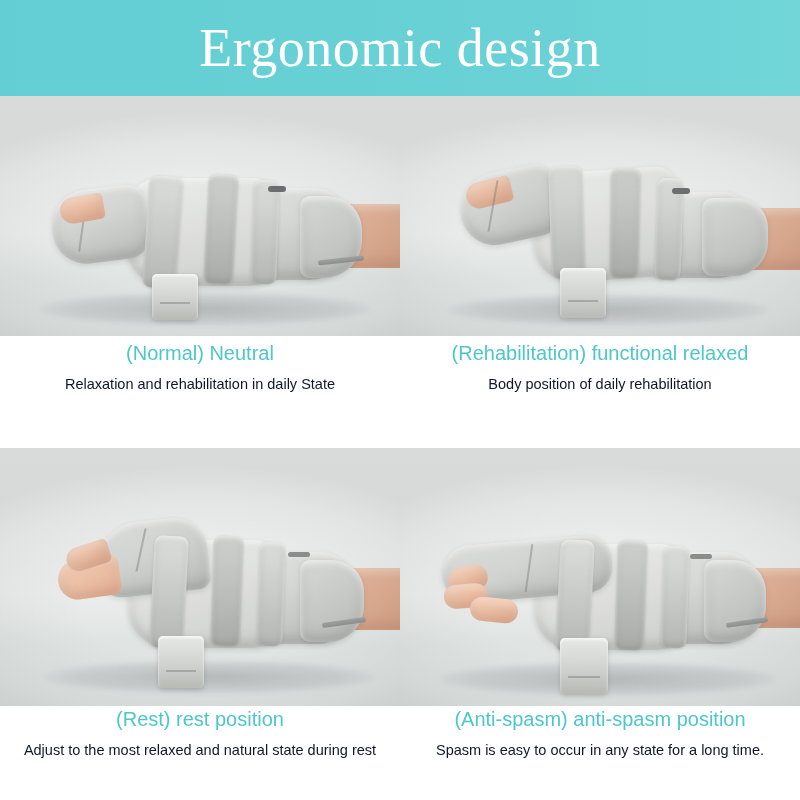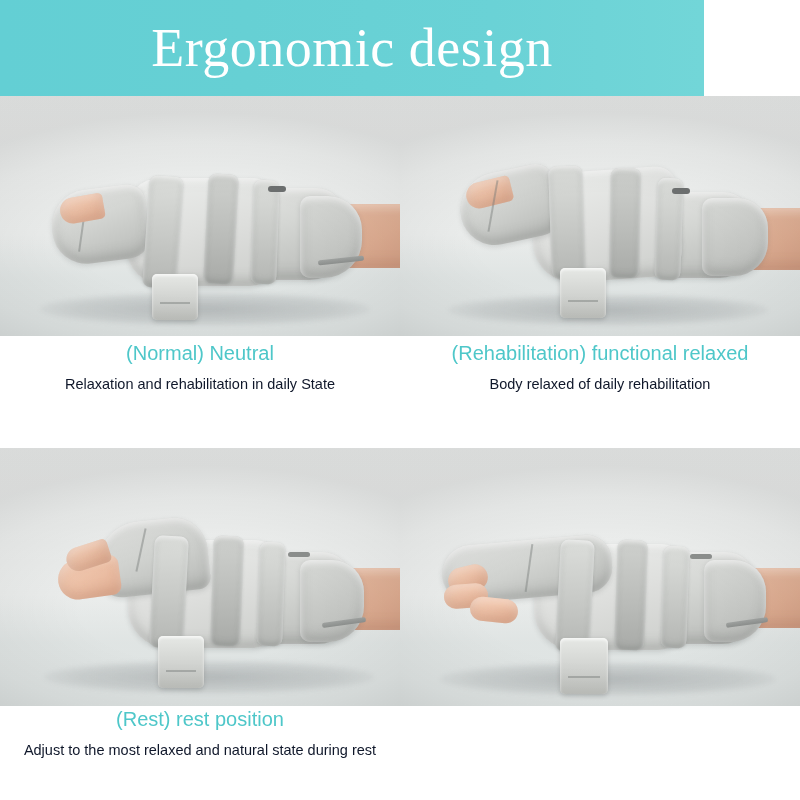--- a/index.html
+++ b/index.html
@@ -11,21 +11,21 @@
   }
   #page {
     position: relative;
     width: 800px; height: 800px;
     background: #ffffff;
   }
 
   
   .banner {
     position: relative;
-    width: 704px;
+    width: 800px;
     height: 96px;
     background: linear-gradient(90deg, #63cfd4 0%, #66d0d4 35%, #6ad2d6 70%, #72d6d8 100%);
     display: flex;
     align-items: center;
     justify-content: center;
   }
   .banner-title {
     font-family: "Liberation Serif", serif;
     font-size: 54px;
     color: #ffffff;
@@ -212,21 +212,21 @@
           <div class="strap dark" style="left:210px; top:72px; width:30px; height:110px; border-radius:8px; transform:rotate(1deg);"></div>
           <div class="strap" style="left:256px; top:82px; width:26px; height:102px; border-radius:8px; transform:rotate(2deg);"></div>
 
           <div class="tab" style="left:160px; top:172px; width:46px; height:50px; border-radius:5px;"></div>
           <div class="seam" style="left:168px; top:204px; width:30px; height:2px;"></div>
           <div class="zipper" style="left:272px; top:92px; width:18px; height:6px; border-radius:3px; background:#6d7070;"></div>
         </div>
       </div>
       <div class="caption-wrap">
         <div class="caption-title">(Rehabilitation) functional relaxed</div>
-        <div class="caption-sub">Body relaxed of daily rehabilitation</div>
+        <div class="caption-sub">Body position of daily rehabilitation</div>
       </div>
     </div>
 
     <div class="cell r2">
       <div class="photo">
         <div class="scene">
           <div class="surface"></div>
           <div class="shadow" style="left:44px; top:212px; width:330px; height:34px;"></div>
 
           <div class="skin dark" style="left:304px; top:120px; width:118px; height:62px; border-radius:22px 8px 8px 22px;"></div>
@@ -279,16 +279,20 @@
 
           <div class="strap" style="left:158px; top:92px; width:34px; height:112px; border-radius:8px; transform:rotate(3deg);"></div>
           <div class="strap dark" style="left:216px; top:92px; width:30px; height:110px; border-radius:8px; transform:rotate(2deg);"></div>
           <div class="strap" style="left:262px; top:98px; width:26px; height:102px; border-radius:8px; transform:rotate(2deg);"></div>
 
           <div class="tab" style="left:160px; top:190px; width:48px; height:56px; border-radius:5px;"></div>
           <div class="seam" style="left:168px; top:228px; width:32px; height:2px;"></div>
           <div class="zipper" style="left:290px; top:106px; width:22px; height:5px; border-radius:3px; background:#8c8f8d;"></div>
         </div>
       </div>
+      <div class="caption-wrap">
+        <div class="caption-title">(Anti-spasm) anti-spasm position</div>
+        <div class="caption-sub">Spasm is easy to occur in any state for a long time.</div>
+      </div>
     </div>
 
   </div>
 </div>
 
 </body></html>

